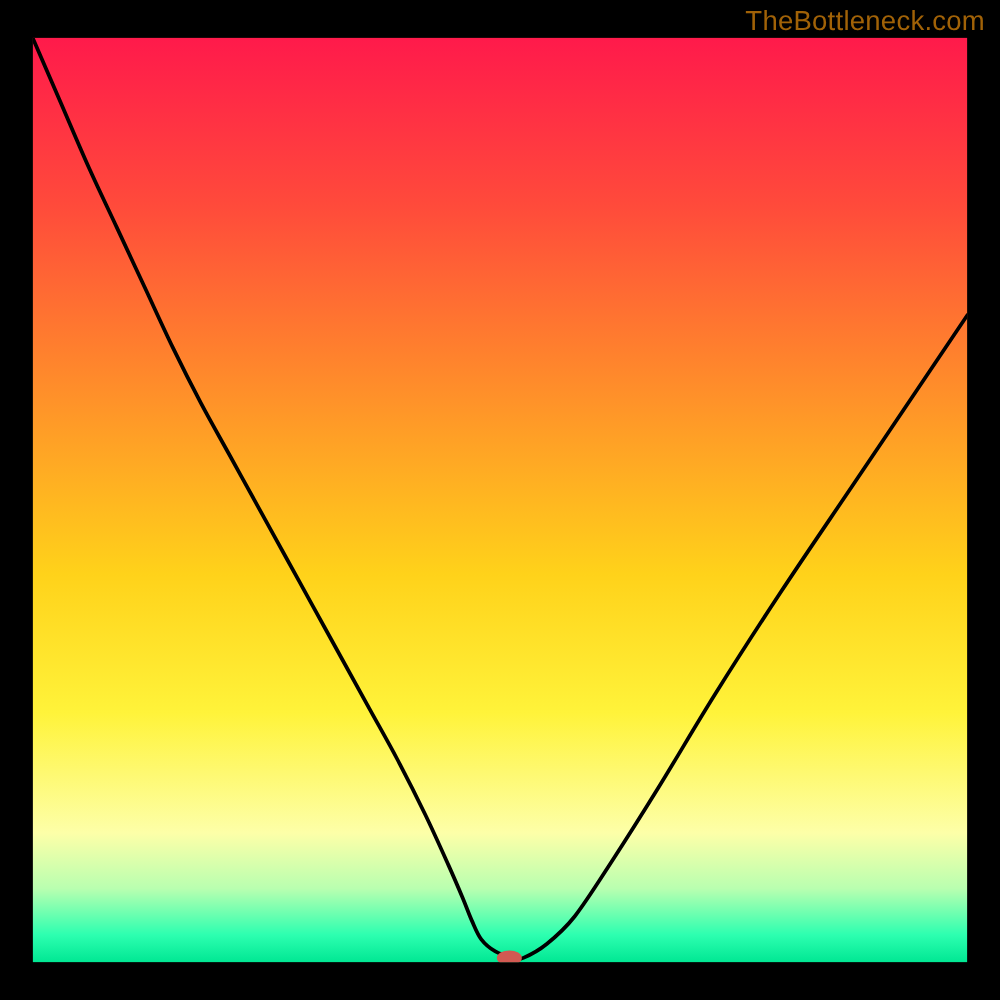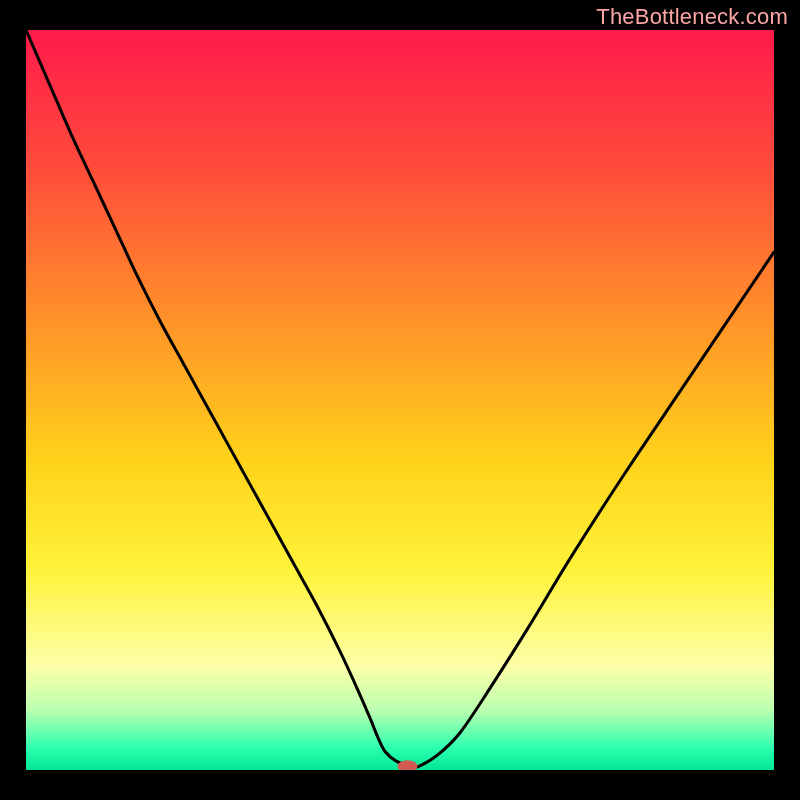--- a/index.html
+++ b/index.html
@@ -14,21 +14,21 @@
   .frame {
     position: relative;
     width: 800px;
     height: 800px;
     background: #000;
   }
   .watermark {
     position: absolute;
     top: 4px;
     right: 12px;
-    color: #fca5a5;
+    color: #a16207;
     font-size: 22px;
     font-weight: 500;
     letter-spacing: 0.2px;
     z-index: 5;
   }
   .plot-area {
     position: absolute;
     left: 26px;
     top: 30px;
     width: 748px;

